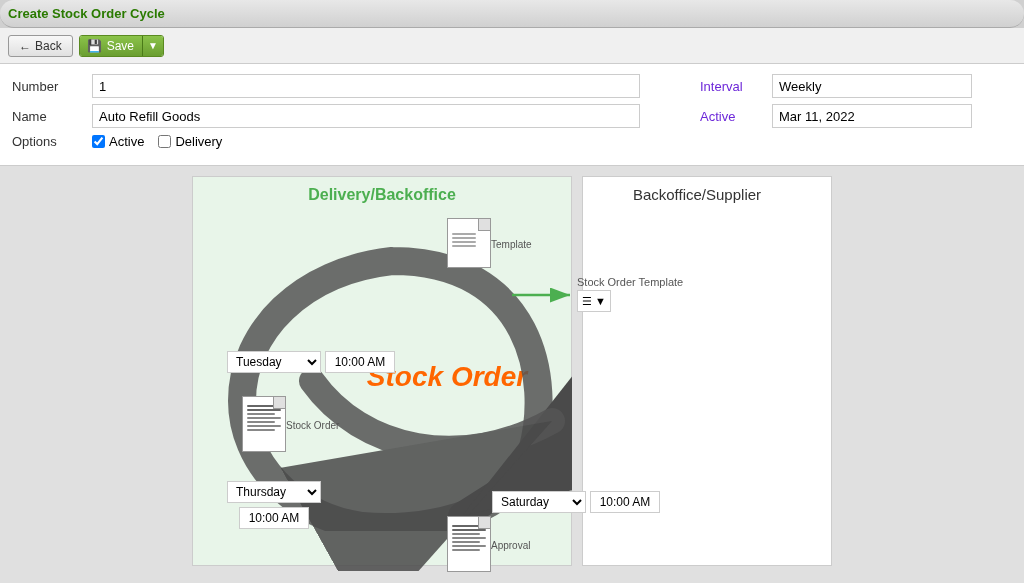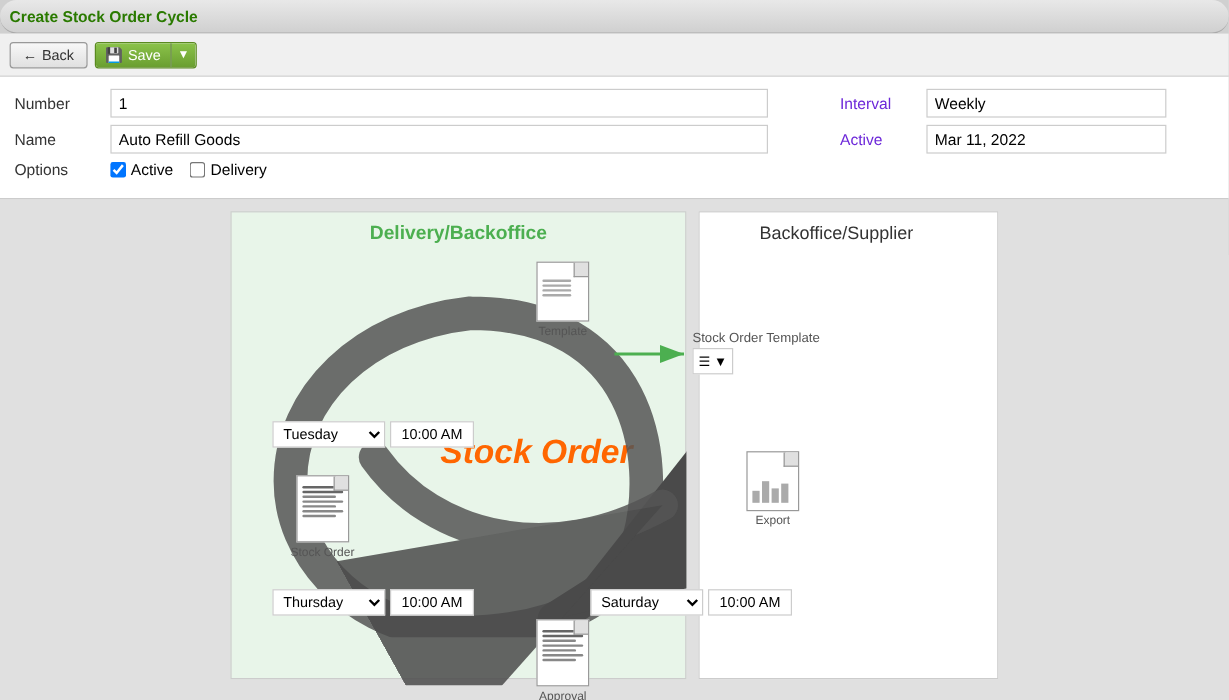--- a/index.html
+++ b/index.html
@@ -164,21 +164,21 @@
     .cycle-svg {
       position: absolute;
       top: 45px;
       left: 20px;
     }
 
     
     .doc-icon {
       position: absolute;
       display: flex;
-      flex-direction: column;
+      flex-direction: row;
       align-items: center;
       font-size: 10px;
       color: #555;
     }
     .doc-paper {
       width: 36px;
       height: 44px;
       background: white;
       border: 1px solid #999;
       position: relative;
@@ -247,21 +247,21 @@
     .time-input {
       border: 1px solid #ccc;
       padding: 2px 4px;
       font-size: 12px;
       height: 22px;
       width: 70px;
       background: white;
       text-align: center;
     }
     .top-controls { top: 175px; left: 35px; }
-    .bottom-left-controls { top: 315px; left: 35px; }
+    .bottom-left-controls { top: 305px; left: 35px; flex-direction: column; }
     .bottom-right-controls { top: 315px; left: 300px; }
 
     
     .template-field-group {
       position: absolute;
       top: 100px;
       left: 385px;
       width: 240px;
     }
     .template-field-label {
@@ -430,33 +430,20 @@
           <div class="doc-line" style="background:#888;margin-top:1px;"></div>
           <div class="doc-line" style="background:#888;margin-top:1px;width:28px;"></div>
           <div class="doc-line" style="background:#888;margin-top:1px;"></div>
           <div class="doc-line" style="background:#888;margin-top:1px;width:28px;"></div>
         </div>
         <div style="position:absolute;top:0;right:0;width:12px;height:12px;background:#e0e0e0;border-left:1px solid #999;border-bottom:1px solid #999;"></div>
       </div>
       <span>Approval</span>
     </div>
 
-    <div class="doc-icon export-icon">
-      <div class="doc-paper" style="width:44px; height:50px;">
-
-        <div style="position:absolute;bottom:6px;left:4px;right:4px;display:flex;align-items:flex-end;gap:2px;height:22px;">
-          <div style="width:6px;height:10px;background:#aaa;"></div>
-          <div style="width:6px;height:18px;background:#aaa;"></div>
-          <div style="width:6px;height:12px;background:#aaa;"></div>
-          <div style="width:6px;height:16px;background:#aaa;"></div>
-        </div>
-        <div style="position:absolute;top:0;right:0;width:12px;height:12px;background:#e0e0e0;border-left:1px solid #999;border-bottom:1px solid #999;"></div>
-      </div>
-      <span>Export</span>
-    </div>
 
     <svg style="position:absolute;top:108px;left:318px;" width="70" height="22">
       <defs>
         <marker id="g-arrow" markerWidth="8" markerHeight="6" refX="8" refY="3" orient="auto">
           <polygon points="0 0, 8 3, 0 6" fill="#4caf50"></polygon>
         </marker>
       </defs>
       <line x1="2" y1="11" x2="60" y2="11" stroke="#4caf50" stroke-width="2.5" marker-end="url(#g-arrow)"></line>
     </svg>
 

